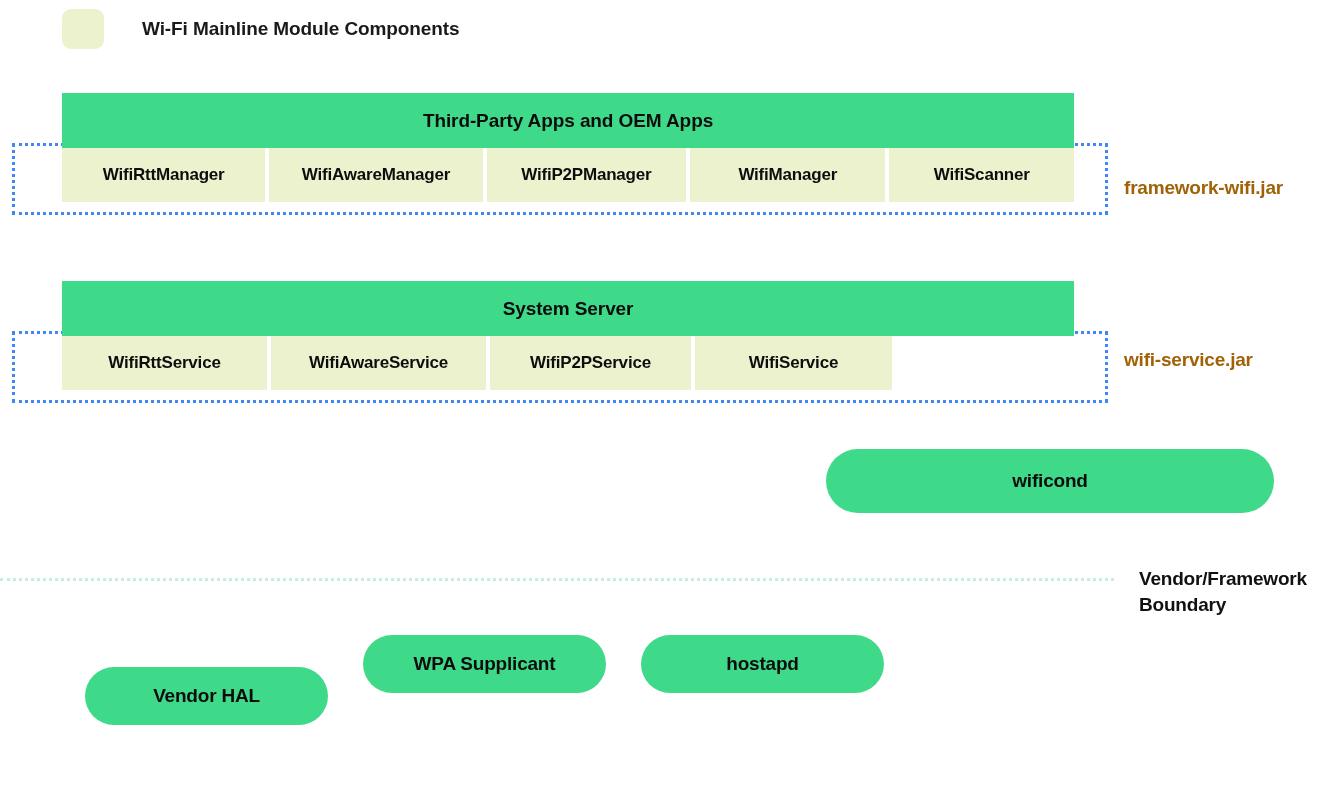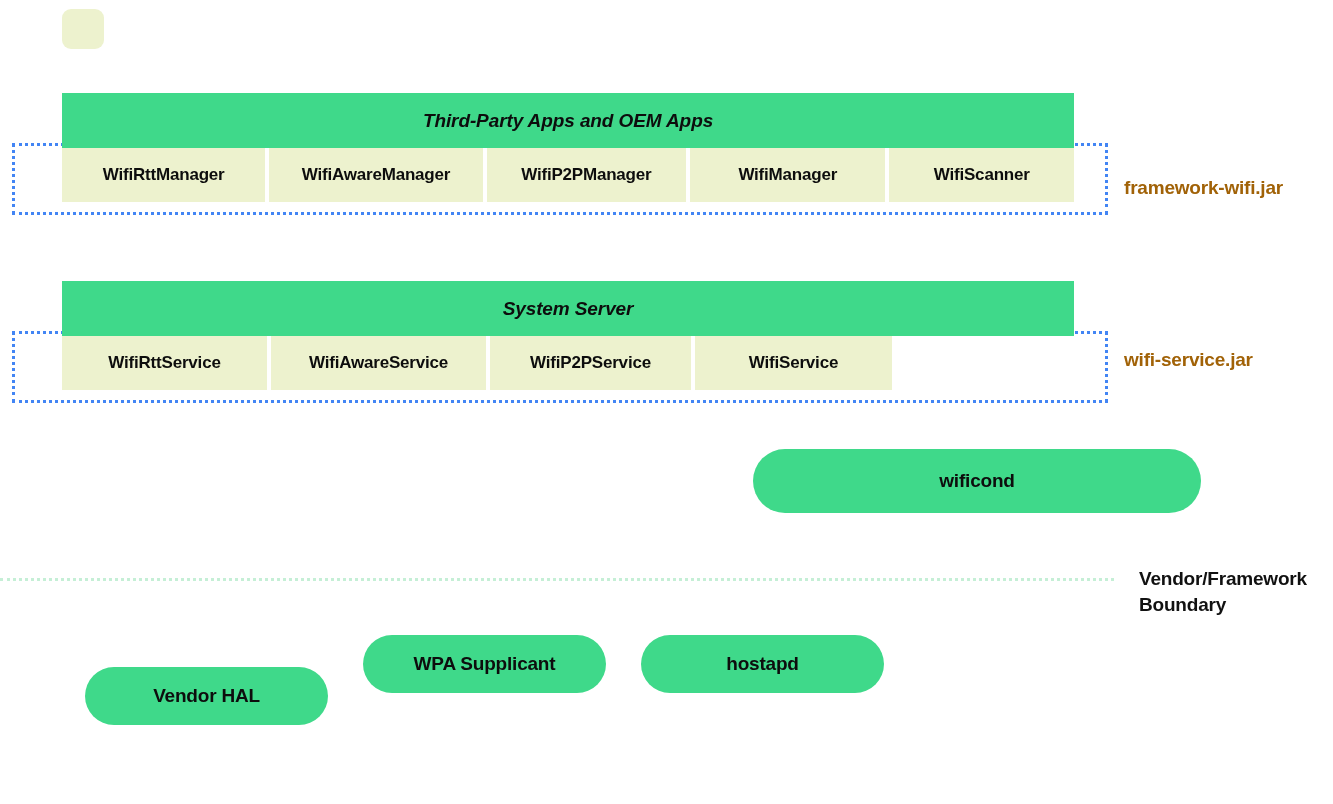--- a/index.html
+++ b/index.html
@@ -84,21 +84,20 @@
   }
   #group-framework { top: 93px; }
   #group-service   { top: 281px; border-radius: 6px; }
 
   .layer-header {
     background: #3fd98a;
     height: 55px;
     display: flex;
     align-items: center;
     justify-content: center;
-    font-style: italic;
   }
   .layer-header-label {
     font-size: 19px;
     font-weight: bold;
     color: #0d0d0d;
     letter-spacing: -0.1px;
   }
 
   .cell-row {
     display: flex;
@@ -133,21 +132,21 @@
   }
   .pill-label {
     font-size: 19px;
     font-weight: bold;
     color: #0d0d0d;
     white-space: nowrap;
     letter-spacing: -0.2px;
   }
 
   #pill-wificond {
-    left: 753px;
+    left: 826px;
     top: 449px;
     width: 448px;
     height: 64px;
   }
   #pill-vendor-hal {
     left: 85px;
     top: 635px;
     width: 243px;
     height: 58px;
     margin-top: 32px;
@@ -203,20 +202,21 @@
     letter-spacing: -0.2px;
   }
 </style>
 </head>
 <body>
 
 <div id="canvas">
 
   <div class="legend">
     <div class="legend-swatch"></div>
+    <div class="legend-label">Wi-Fi Mainline Module Components</div>
   </div>
 
   <div class="module-outline" id="outline-framework"></div>
 
   <div class="layer-group" id="group-framework">
     <div class="layer-header">
       <span class="layer-header-label">Third-Party Apps and OEM Apps</span>
     </div>
     <div class="cell-row">
       <div class="cell" style="width:205px">

